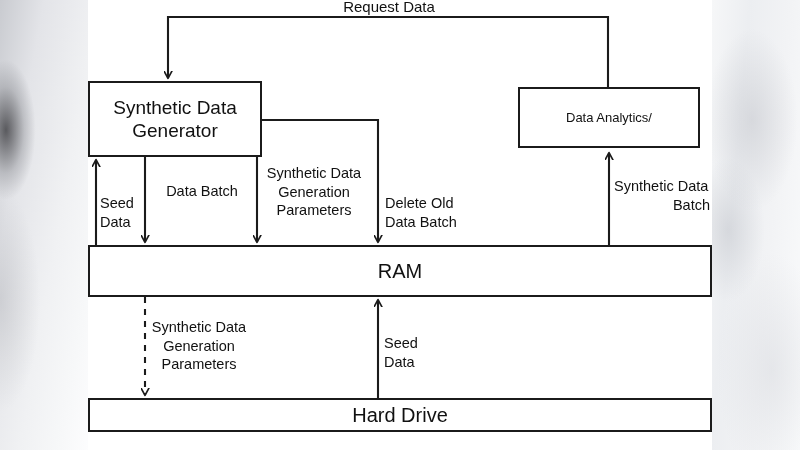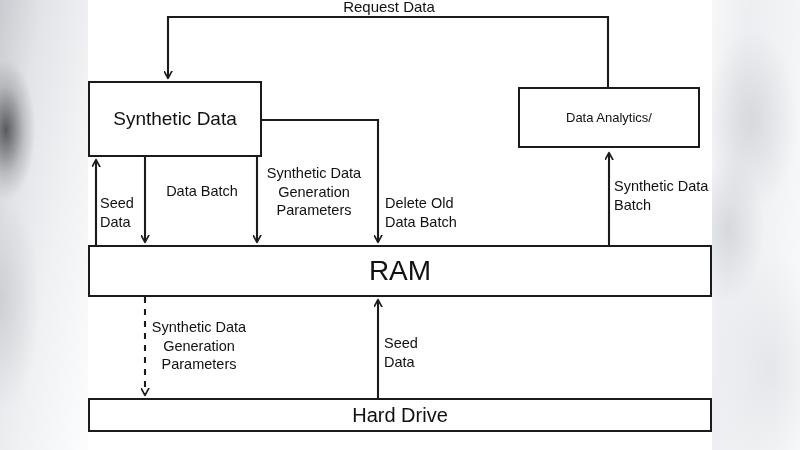--- a/index.html
+++ b/index.html
@@ -53,21 +53,21 @@
     border:2px solid #1b1b1b;
     display:flex;
     align-items:center;
     justify-content:center;
     text-align:center;
     color:#111111;
     line-height:1.22;
   }
   #node-sdg{ left:88px;  top:81px;  width:174px; height:76px;  font-size:19px; }
   #node-daml{left:518px; top:87px;  width:182px; height:61px;  font-size:13px; }
-  #node-ram{ left:88px;  top:245px; width:624px; height:52px;  font-size:28px; }
+  #node-ram{ left:88px;  top:245px; width:624px; height:52px;  font-size:20px; }
   #node-hdd{ left:88px;  top:398px; width:624px; height:34px;  font-size:20px; }
 
   .edge-label{
     position:absolute;
     color:#111111;
     font-size:14.5px;
     line-height:1.28;
     white-space:nowrap;
     color:#111;
   }
@@ -105,20 +105,21 @@
 
       <path d="M378,398 L378,300" marker-end="url(#ah)"></path>
 
       <path stroke-dasharray="6 6" d="M145,297 L145,395" marker-end="url(#ah)"></path>
     </g>
   </svg>
 
   <div class="node" id="node-sdg">
     <div>
       <div>Synthetic Data</div>
+      <div>Generator</div>
     </div>
   </div>
 
   <div class="node" id="node-daml">
     <div>
       <div>Data Analytics/</div>
     </div>
   </div>
 
   <div class="node" id="node-ram">
@@ -148,21 +149,21 @@
     <div>Parameters</div>
   </div>
 
   <div class="edge-label left" style="left:385px;top:182px;">
     <div>Delete Old</div>
     <div>Data Batch</div>
   </div>
 
   <div class="edge-label center" style="left:614px;top:177px;width:104px;text-align:left;">
     <div>Synthetic Data</div>
-    <div style="text-align:left;width:96px;">Batch</div>
+    <div style="text-align:right;width:96px;">Batch</div>
   </div>
 
   <div class="edge-label center" style="left:147px;top:318px;width:104px;">
     <div>Synthetic Data</div>
     <div>Generation</div>
     <div>Parameters</div>
   </div>
 
   <div class="edge-label left" style="left:384px;top:322px;">
     <div>Seed</div>

